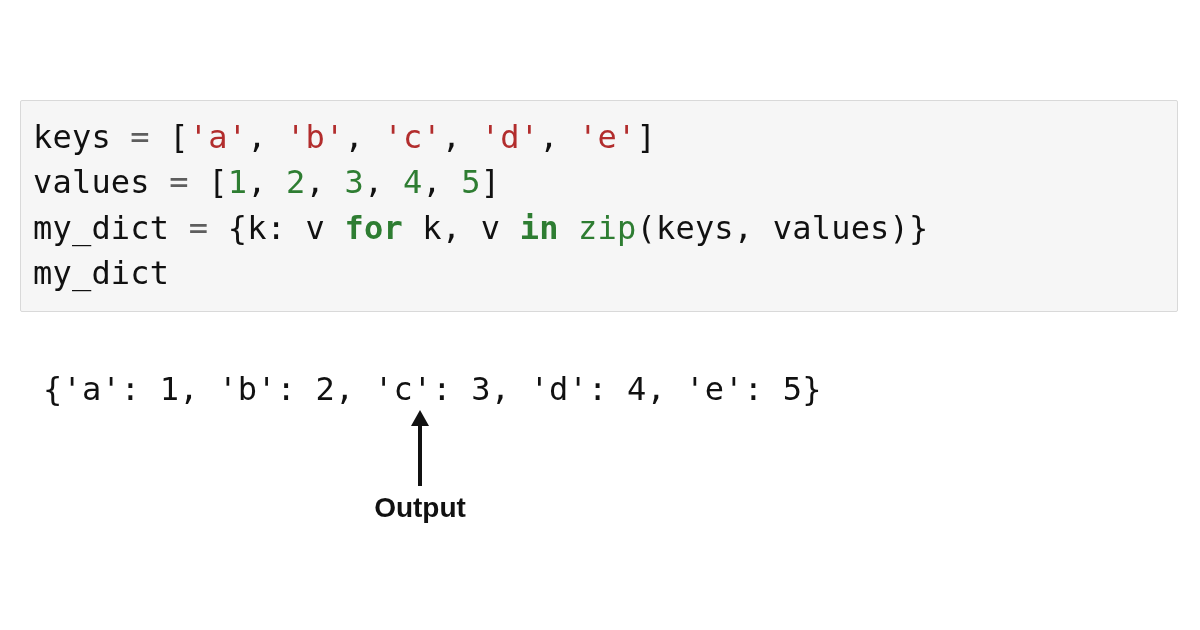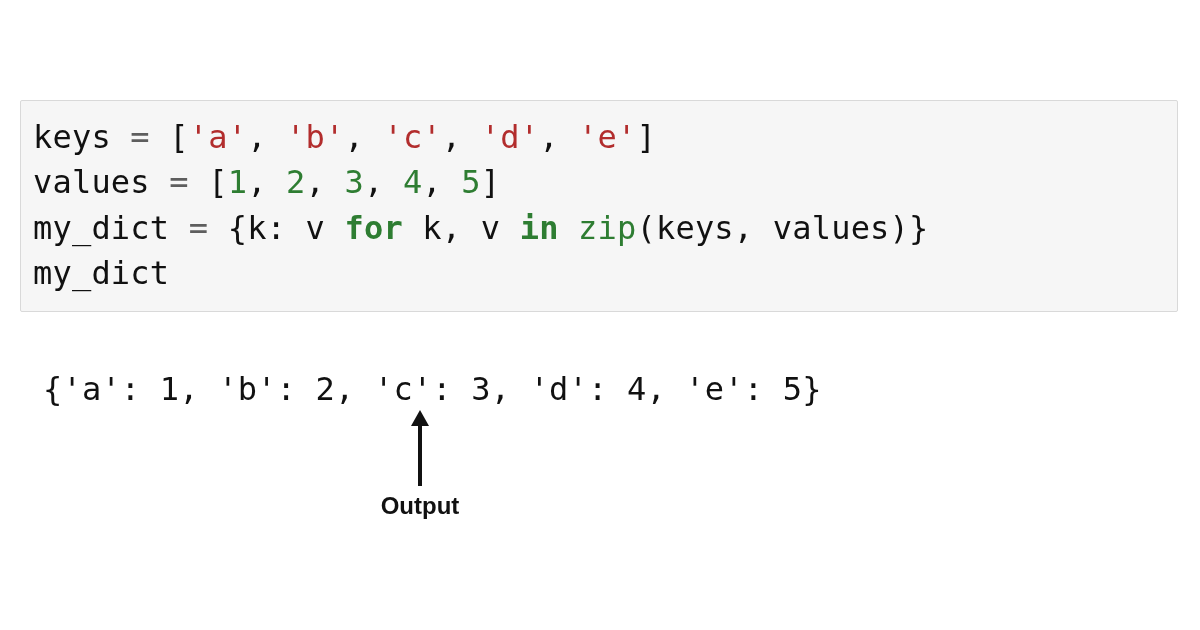--- a/index.html
+++ b/index.html
@@ -47,21 +47,21 @@
   .tok-num   { color: #2e7d32; }   
   .tok-kw    { color: #2e7d32; font-weight: bold; }  
   .tok-builtin { color: #2e7d32; } 
 
   .annot {
     position: absolute;
     font-family: "Helvetica Neue", Arial, sans-serif;
     font-weight: 700;
     color: #111;
     text-align: center;
-    font-size: 24px;
+    font-size: 28px;
     line-height: 1.15;
     white-space: pre;
   }
 
   .annot-iter {
     top: 102px;
     left: 878px;
     width: 240px;
   }
 

